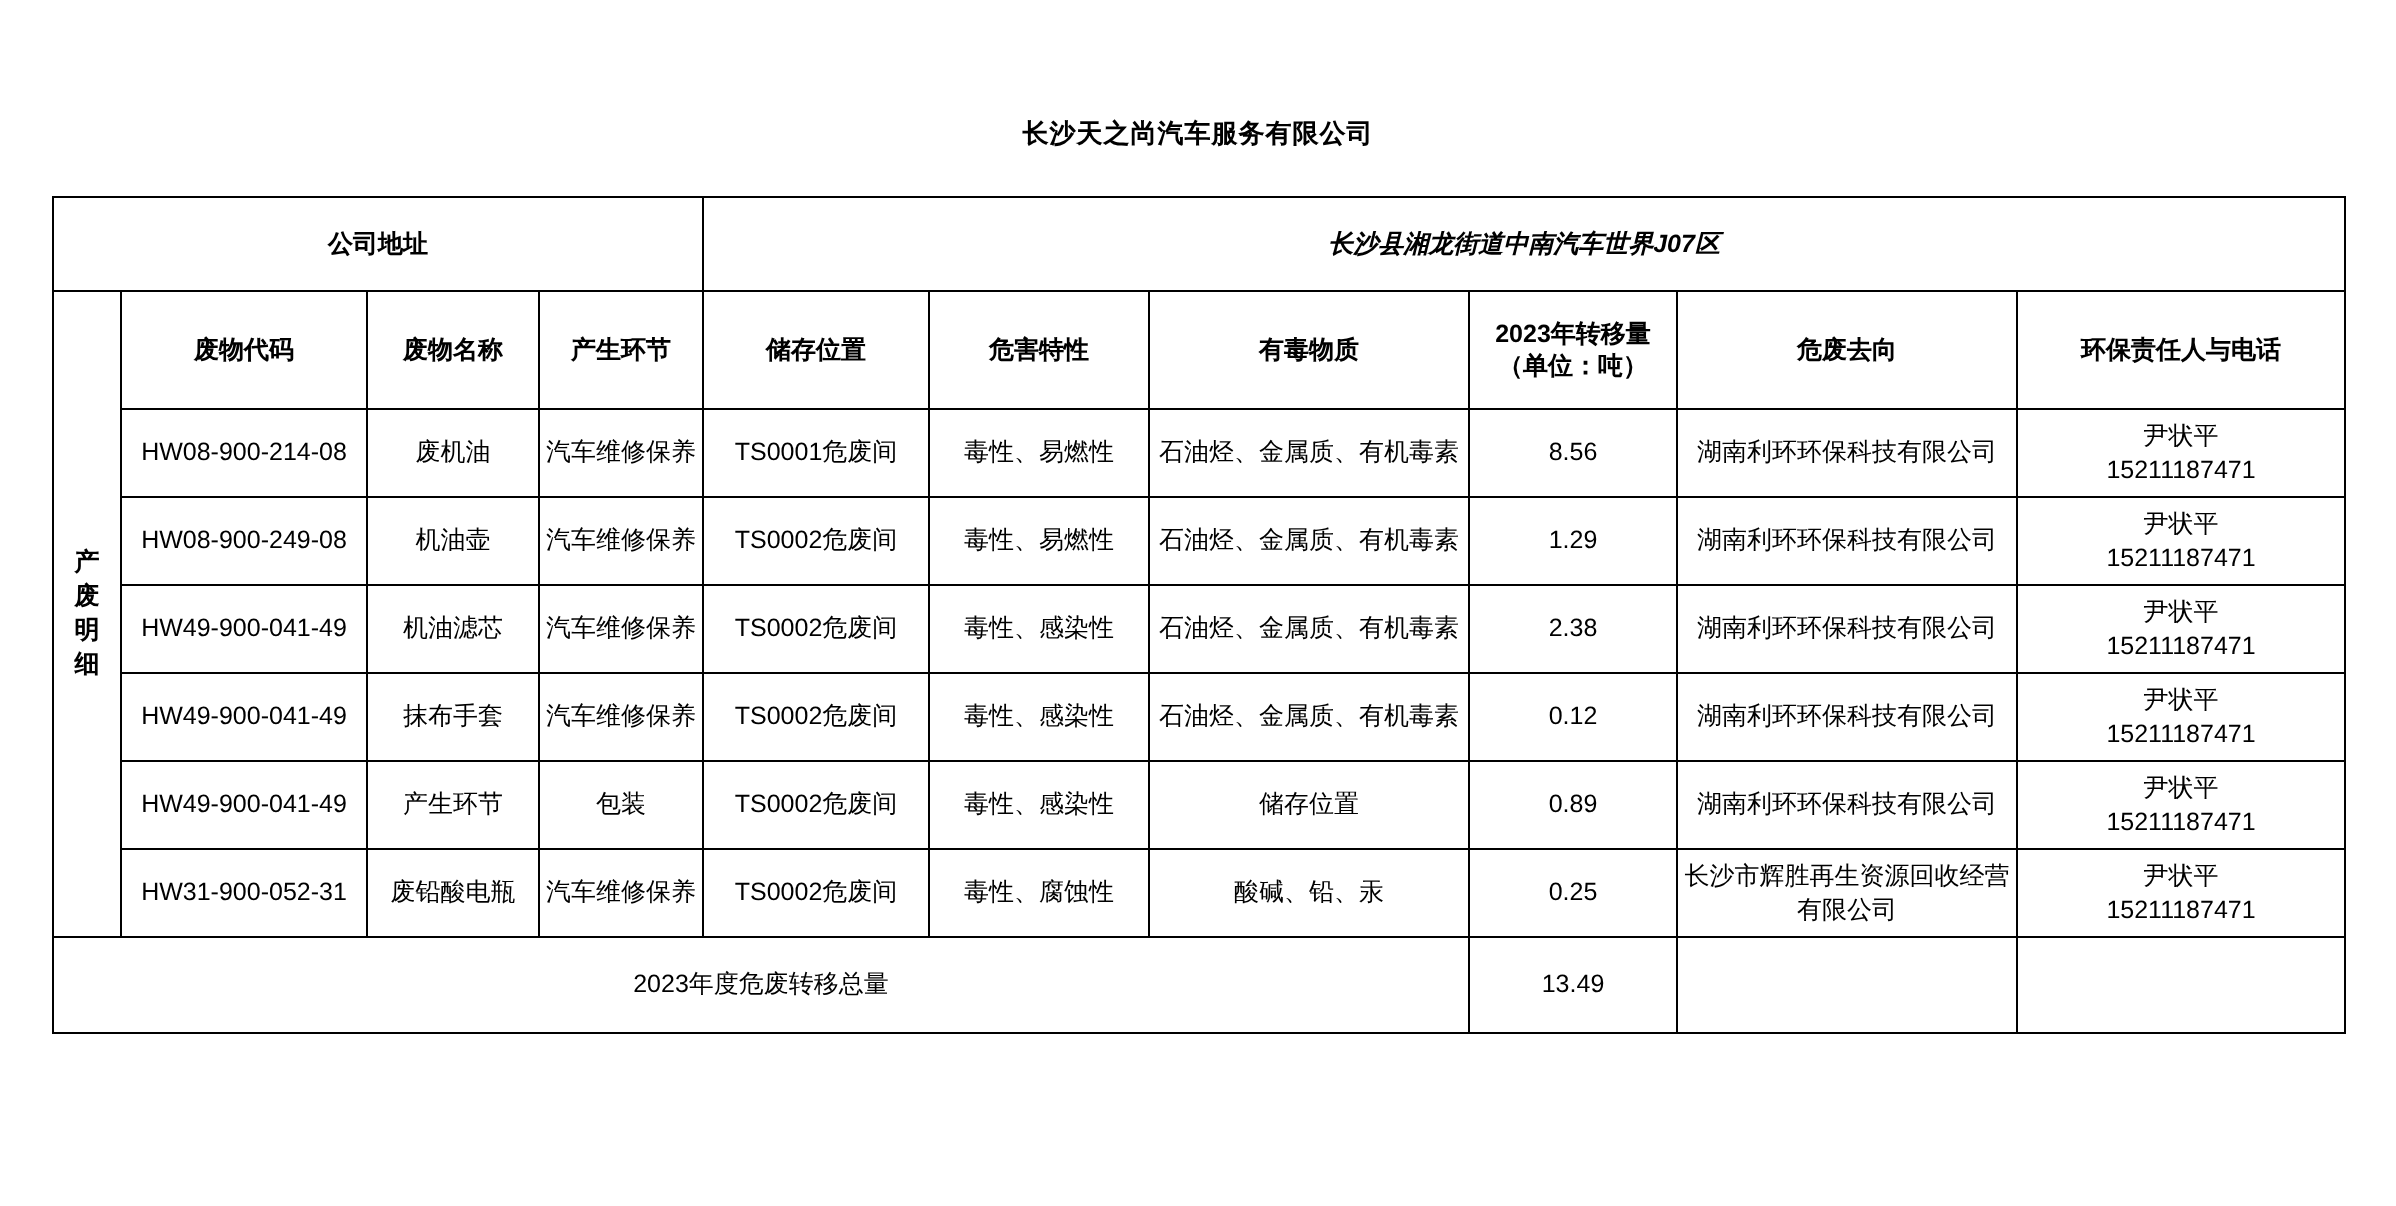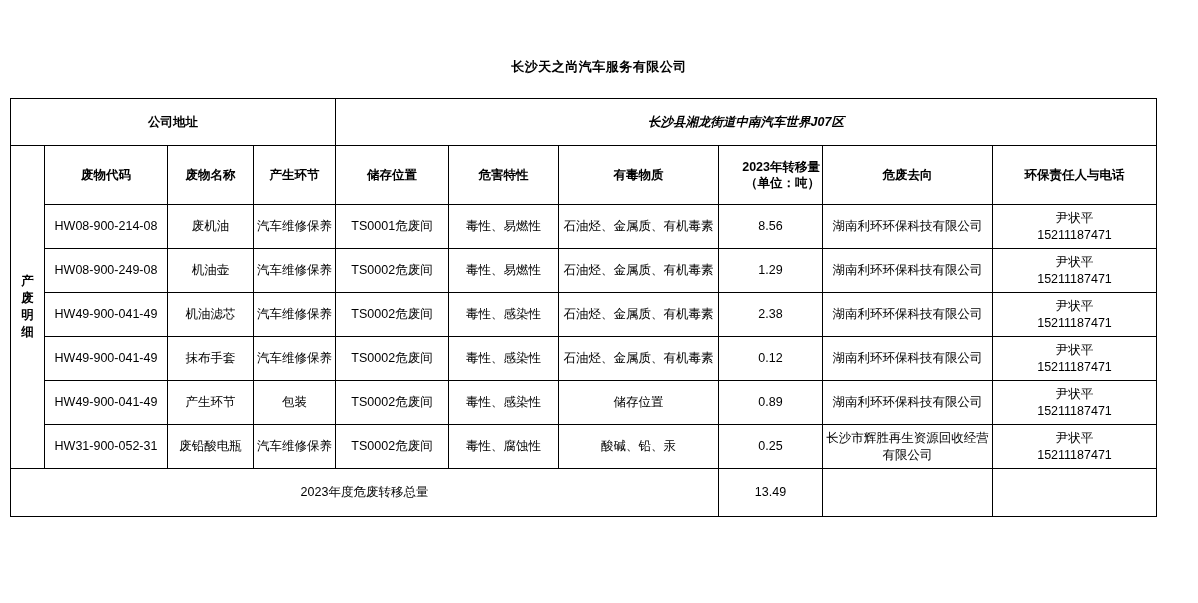--- a/index.html
+++ b/index.html
@@ -26,21 +26,21 @@
     left: 0;
     width: 1198px;
     text-align: center;
     font-size: 13px;
     font-weight: bold;
     letter-spacing: 0.5px;
   }
   table.waste-table {
     position: absolute;
     top: 98px;
-    left: 10px;
+    left: 26px;
     width: 1146px;
     border-collapse: collapse;
     table-layout: fixed;
   }
   table.waste-table td, table.waste-table th {
     border: 1px solid #000000;
     text-align: center;
     vertical-align: middle;
     font-size: 12.5px;
     padding: 2px 2px;
@@ -69,21 +69,20 @@
     display: block;
   }
   .col-head {
     font-weight: bold;
     font-size: 13px;
     height: 54px;
   }
   .col-head .two-line {
     display: block;
     line-height: 1.3;
-    text-align: right;
   }
   .data-row td {
     height: 39px;
   }
   .nowrap { white-space: nowrap; }
   .contact-cell {
     font-size: 12px;
     line-height: 1.4;
     margin-top: 47px;
   }

